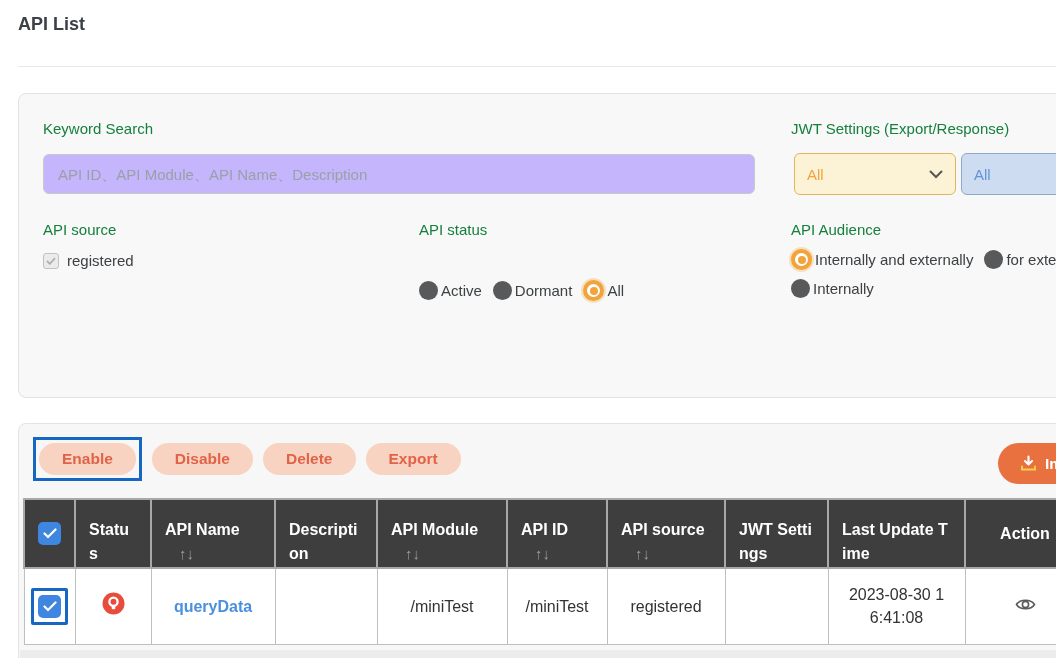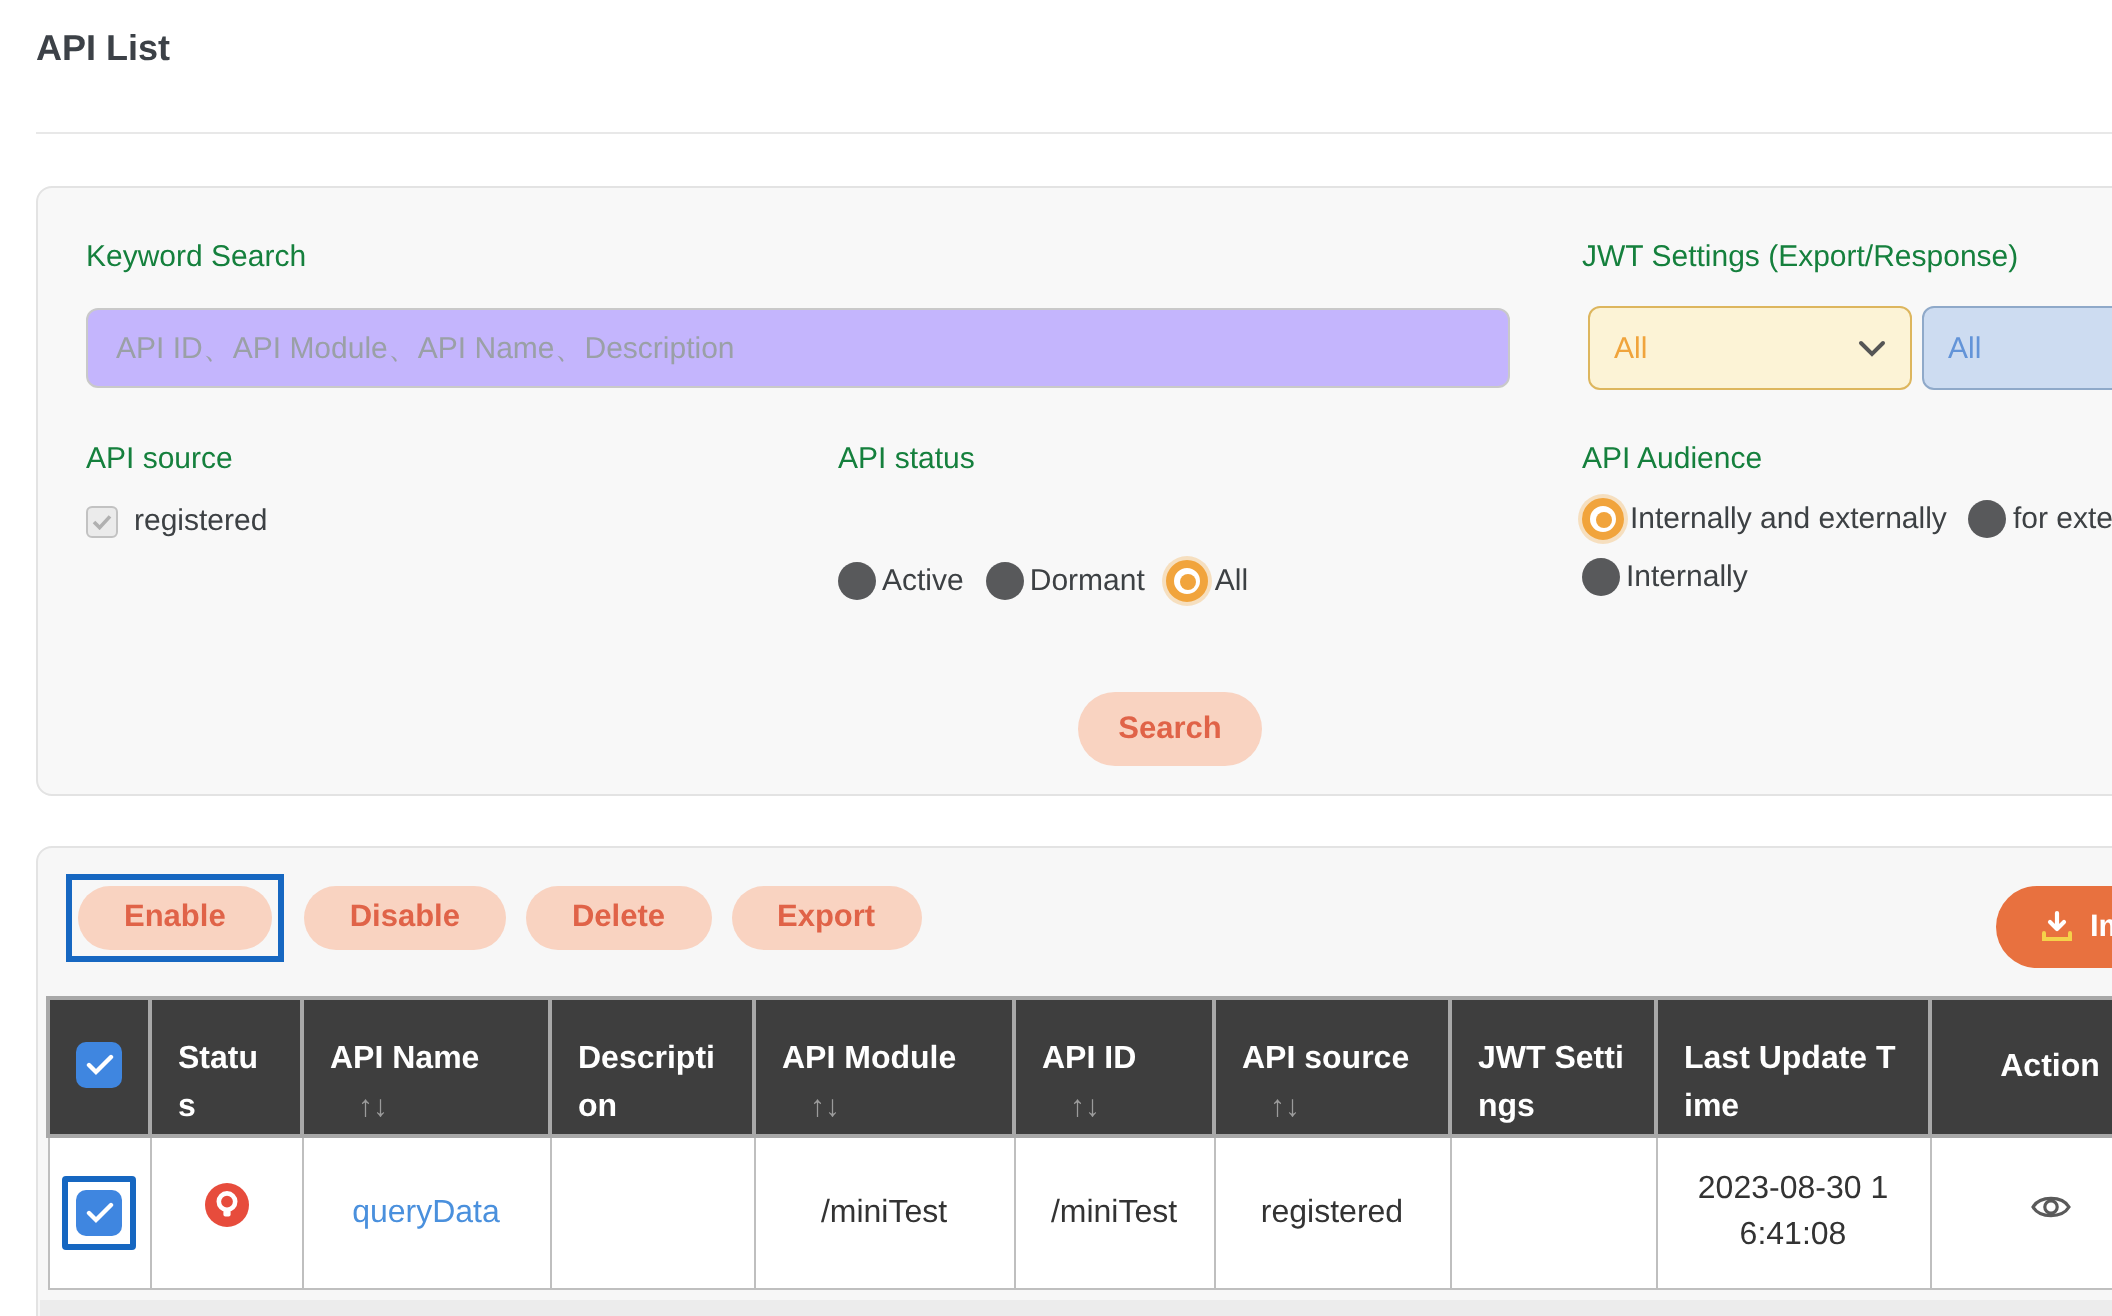--- a/index.html
+++ b/index.html
@@ -63,21 +63,21 @@
   th.cb-col, th.action-col { text-align:center; padding:0; }
   .sort-ico { display:block; color:#9b9b9b; font-size:15px; font-weight:normal; margin-left:14px;
     margin-top:1px; letter-spacing:0; }
   td { background:#fff; border:1px solid #bfbfbf; height:76px; text-align:center; vertical-align:middle;
     color:#333; padding:0 16px; word-break:break-all; line-height:1.45; }
   td.cb-col { padding:0; }
   .cb { width:23px; height:23px; border-radius:5px; background:#3f86e0; display:inline-flex;
     align-items:center; justify-content:center; cursor:pointer; }
   .row-cb-wrap { display:inline-flex; border:3px solid #1667c1; border-radius:2px; padding:4px;
     background:#fff; }
-  .api-link { color:#4a90dd; text-decoration:none; cursor:pointer; }
+  .api-link { color:#4a90dd; text-decoration:none; cursor:pointer;font-weight:bold; }
   .icon-btn { background:none; border:none; cursor:pointer; padding:2px; }
 </style>
 </head>
 <body>
 
 <h1 class="page-title">API List</h1>
 <div class="title-divider"></div>
 
 <div class="filter-panel">
 
@@ -134,21 +134,20 @@
       <span class="ctl-text">for externally</span>
     </span>
   </div>
   <div class="ctl-row aud-row2">
     <span class="radio-item">
       <span class="radio"></span>
       <span class="ctl-text">Internally</span>
     </span>
   </div>
 
-  <button class="search-btn">Search</button>
 </div>
 
 <div class="table-panel">
   <div class="below-strip"></div>
 
   <div class="toolbar">
     <span class="focus-box">
       <button class="pill-btn">Enable</button>
     </span>
     <button class="pill-btn">Disable</button>

